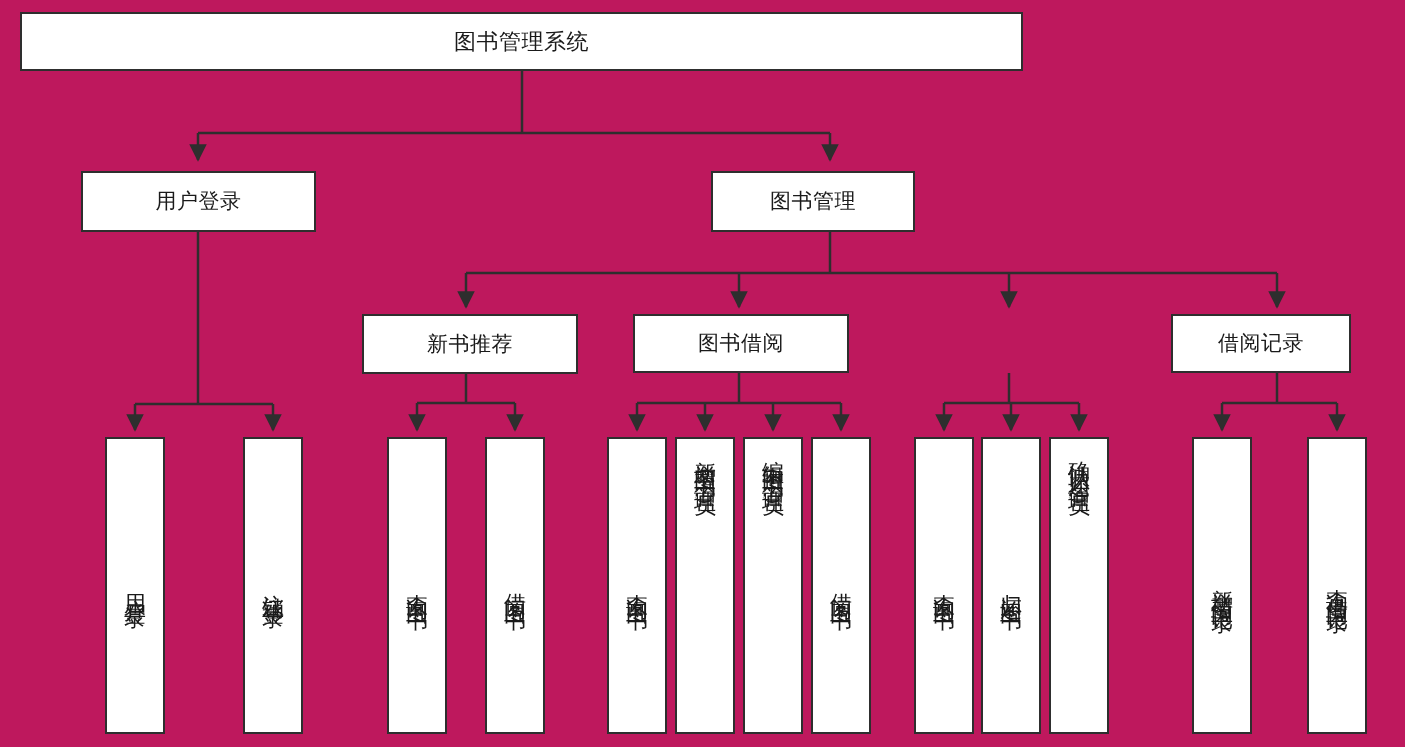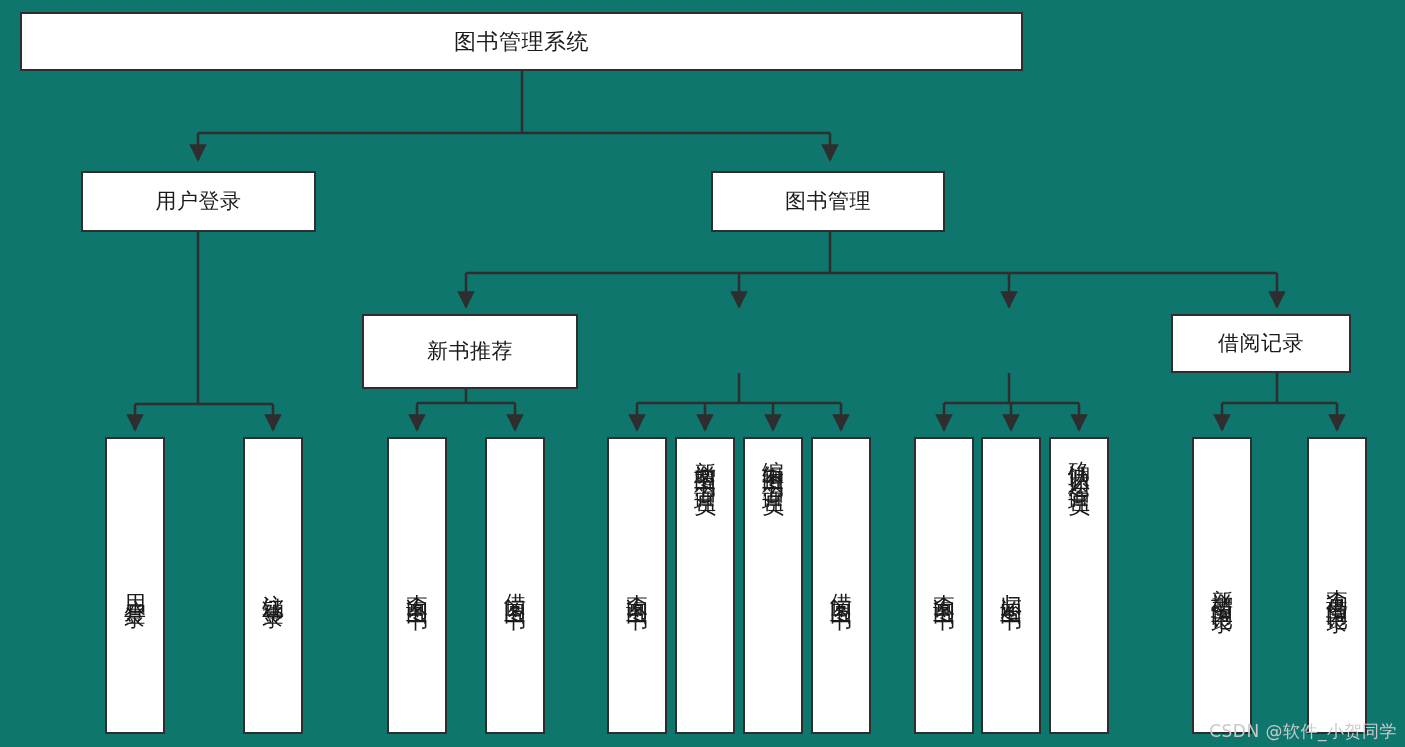--- a/index.html
+++ b/index.html
@@ -7,21 +7,21 @@
     padding: 0;
     background: #ffffff;
   }
   body {
     font-family: "DejaVu Sans", "Liberation Sans", sans-serif;
   }
   #canvas {
     position: relative;
     width: 1405px;
     height: 747px;
-    background: #0f766e;
+    background: #be185d;
     overflow: hidden;
   }
   #wires {
     position: absolute;
     left: 0;
     top: 0;
     width: 1405px;
     height: 747px;
     pointer-events: none;
   }
@@ -133,28 +133,31 @@
   </svg>
 
   <div class="node horiz root" style="left:20px; top:12px; width:1003px; height:59px;">
     <span class="lbl">图书管理系统</span>
   </div>
 
   <div class="node horiz" style="left:81px; top:171px; width:235px; height:61px;">
     <span class="lbl">用户登录</span>
   </div>
 
-  <div class="node horiz" style="left:711px; top:171px; width:234px; height:61px;">
+  <div class="node horiz" style="left:711px; top:171px; width:204px; height:61px;">
     <span class="lbl">图书管理</span>
   </div>
 
-  <div class="node horiz" style="left:362px; top:314px; width:216px; height:75px;">
+  <div class="node horiz" style="left:362px; top:314px; width:216px; height:60px;">
     <span class="lbl">新书推荐</span>
   </div>
 
+  <div class="node horiz" style="left:633px; top:314px; width:216px; height:59px;">
+    <span class="lbl">图书借阅</span>
+  </div>
 
 
   <div class="node horiz" style="left:1171px; top:314px; width:180px; height:59px;">
     <span class="lbl">借阅记录</span>
   </div>
 
   <div class="node vert" style="left:105px; top:437px; width:60px; height:297px;">
     <span class="lbl">用户登录</span>
   </div>
 
@@ -199,15 +202,14 @@
   </div>
 
   <div class="node vert" style="left:1192px; top:437px; width:60px; height:297px;">
     <span class="lbl">新增借阅记录</span>
   </div>
 
   <div class="node vert" style="left:1307px; top:437px; width:60px; height:297px;">
     <span class="lbl">查询借阅记录</span>
   </div>
 
-  <div class="watermark">CSDN @软件_小贺同学</div>
 
 </div>
 
 </body></html>

